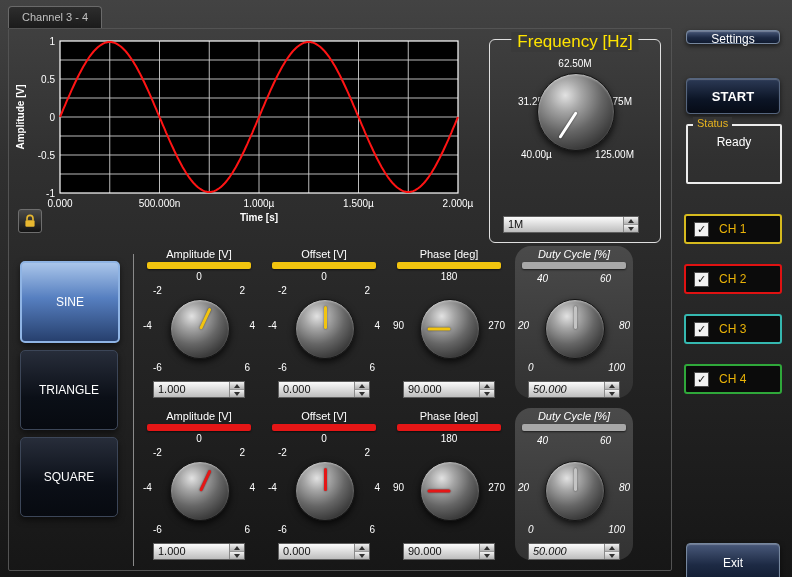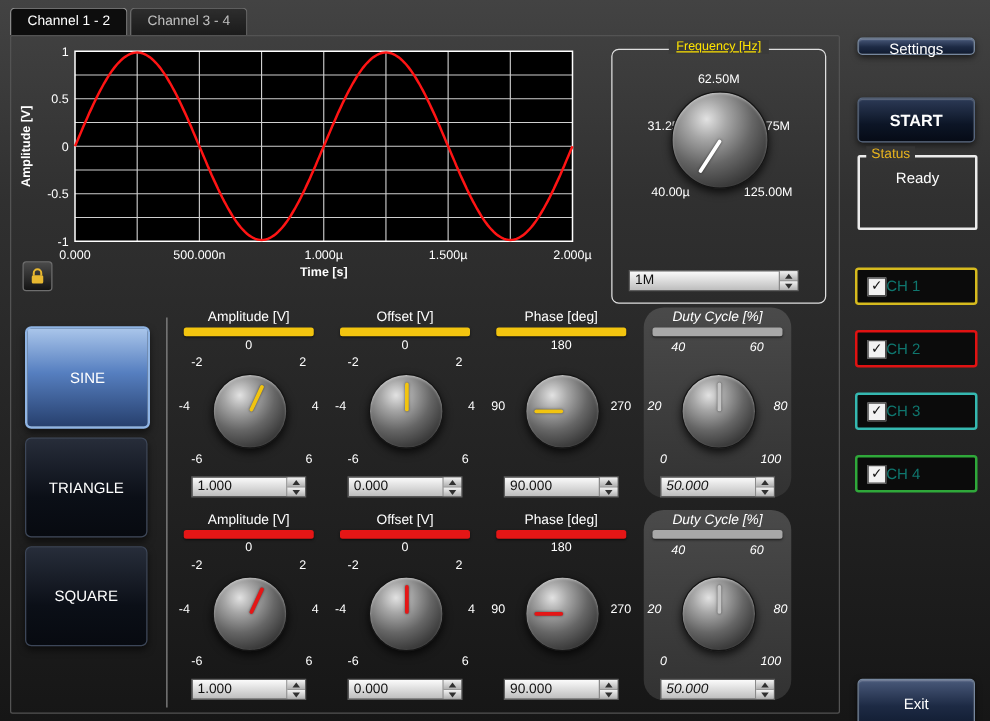--- a/index.html
+++ b/index.html
@@ -28,21 +28,21 @@
     background:linear-gradient(#4a4a4a,#141414); border:1px solid #6e6e6e; border-radius:3px;
     display:flex; align-items:center; justify-content:center;
   }
   
   .freq-panel {
     position:absolute; left:489px; top:39px; width:170px; height:202px;
     border:1px solid #e0e0e0; border-radius:6px;
   }
   .freq-legend {
     position:absolute; top:-8px; left:50%; transform:translateX(-50%);
-    background:#3a3a3a; padding:0 6px; color:#ffe400; font-size:10px; white-space:nowrap;text-decoration:underline;
+    background:#3a3a3a; padding:0 6px; color:#ffe400; font-size:17px; white-space:nowrap;
   }
   .freq-area { position:relative; width:158px; height:148px; margin:16px auto 0; }
   .freq-panel .num-input { position:absolute; left:13px; bottom:9px; width:136px; }
   
   .knob-row { position:absolute; left:140px; display:flex; gap:7px; }
   .row-0 { top:246px; } .row-1 { top:408px; }
   .knob-group { width:118px; display:flex; flex-direction:column; align-items:center; }
   .knob-group.duty { background:linear-gradient(#4a4a4a,#323232); border-radius:16px;font-style:italic; }
   .knob-title { font-size:11px; color:#fff; height:16px; line-height:16px; white-space:nowrap; }
   .accent-bar { width:104px; height:7px; border-radius:2px; margin:0 0 2px; box-shadow:0 1px 2px rgba(0,0,0,.6); }
@@ -106,29 +106,28 @@
   .status-box { position:absolute; left:686px; top:124px; width:92px; height:56px;
                 border:2px solid #ececec; border-radius:2px; }
   .status-legend { position:absolute; top:-9px; left:5px; background:#353535; padding:0 4px;
                    color:#e8b41e; font-size:11px; }
   .status-value { margin-top:9px; text-align:center; color:#fff; font-size:12px; }
   .ch-list { position:absolute; left:684px; top:214px; display:flex; flex-direction:column; gap:20px; }
   .ch-btn { width:98px; height:30px; box-sizing:border-box; border:2px solid #fff; border-radius:3px;
             background:#0b0b0b; display:flex; align-items:center; padding-left:8px; }
   .checkbox { width:13px; height:13px; background:#f2f2f2; border:1px solid #4a4a4a;
               font-size:11px; line-height:12px; text-align:center; color:#101010; }
-  .ch-label { color:#0f766e; font-size:12px; margin-left:0; }
+  .ch-label { color:#eab308; font-size:12px; margin-left:10px; }
 </style>
 </head>
 <body>
 
 <div class="app">
 
   <div class="tab-bar">
-      <div class="tab active">Channel 1 - 2</div>
       <div class="tab">Channel 3 - 4</div>
     </div>
   <div class="tab-page"></div>
 
   <div class="graph-panel">
     <svg width="462" height="206">
         <rect x="46" y="8" width="398" height="152" fill="#000"></rect>
         <line x1="95.75" y1="8" x2="95.75" y2="160" stroke="#cfcfcf" stroke-width="0.9"></line>
         <line x1="145.5" y1="8" x2="145.5" y2="160" stroke="#cfcfcf" stroke-width="0.9"></line>
         <line x1="195.25" y1="8" x2="195.25" y2="160" stroke="#cfcfcf" stroke-width="0.9"></line>

